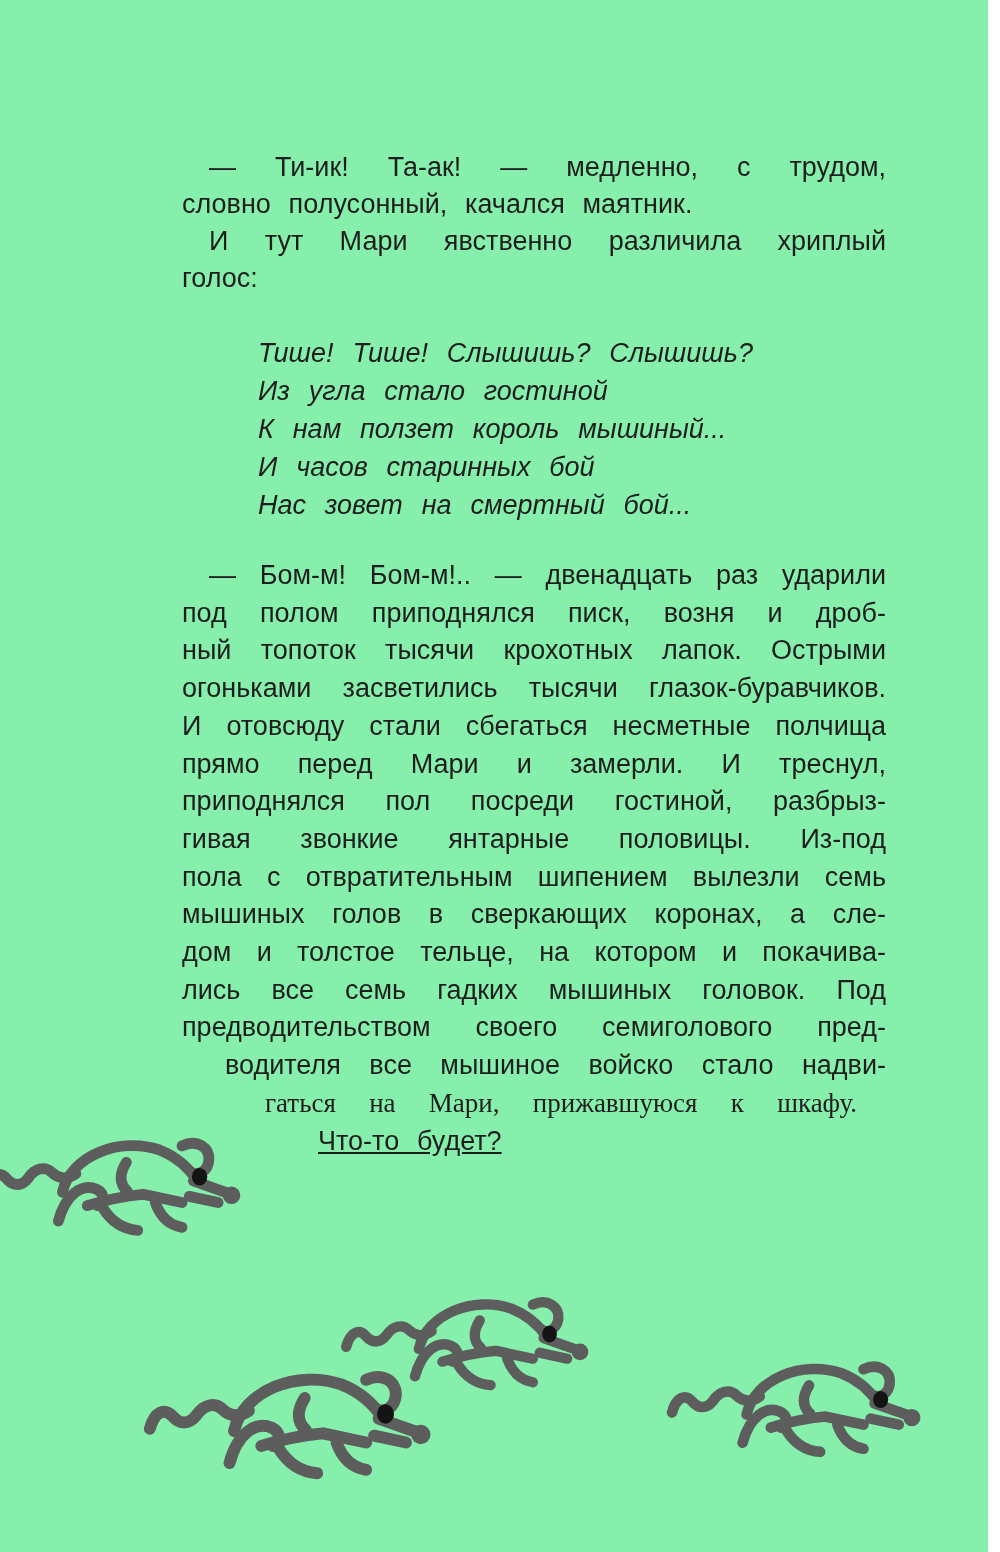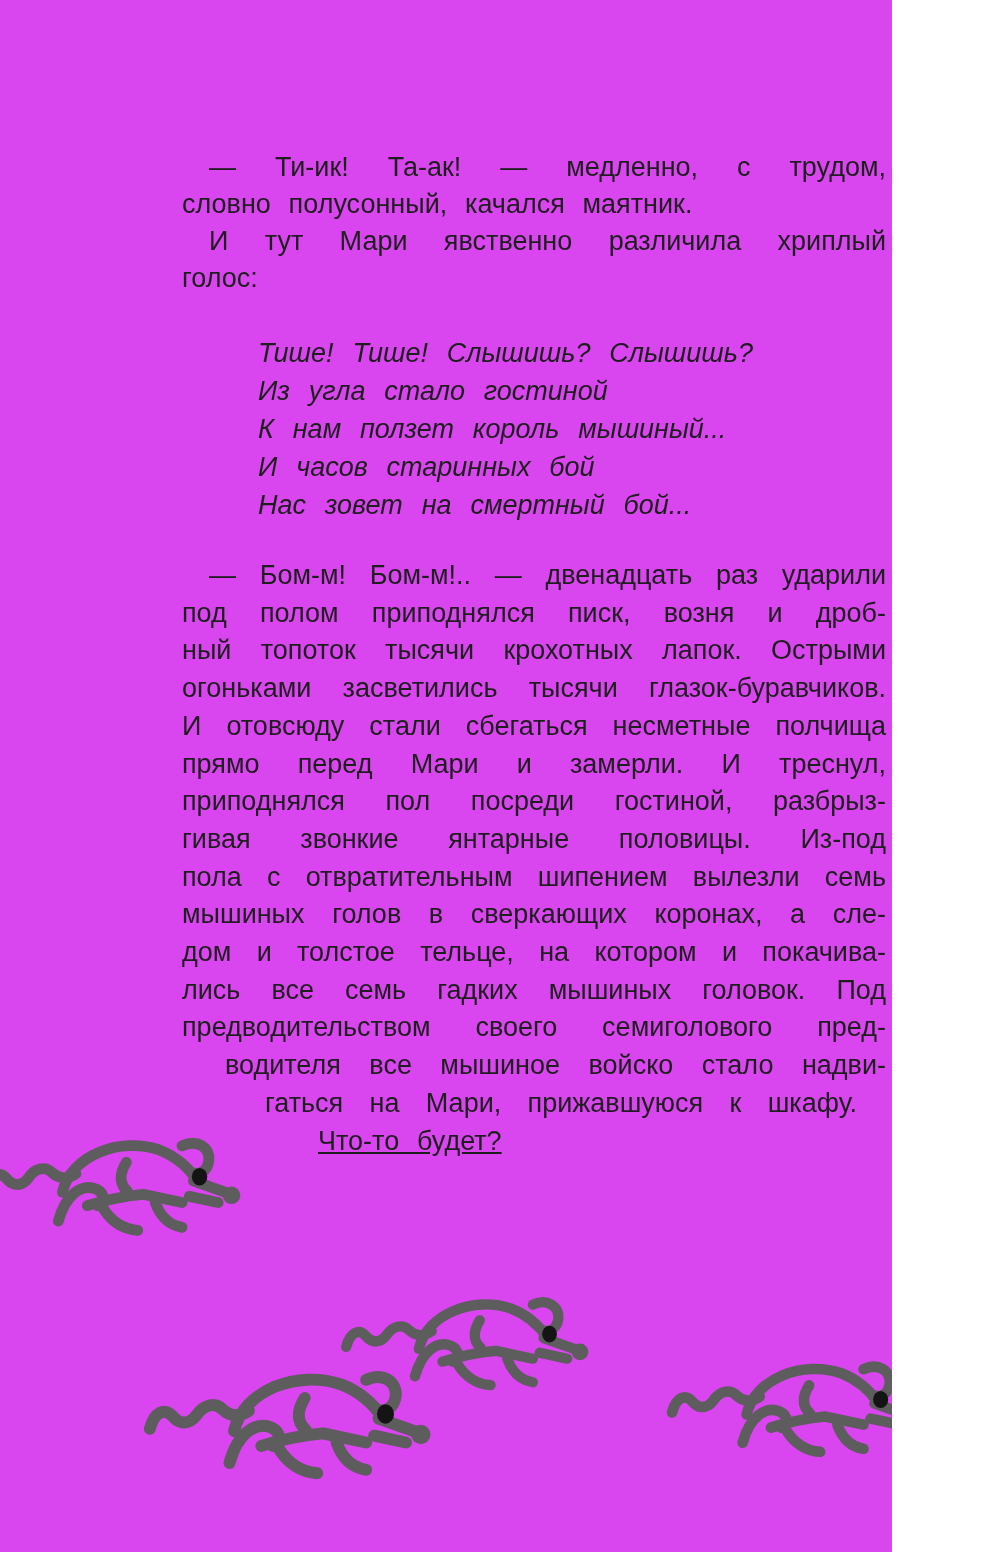--- a/index.html
+++ b/index.html
@@ -1,19 +1,19 @@
 <!DOCTYPE html>
 <html lang="ru"><head>
 <meta charset="utf-8">
 <style>
   html,body{margin:0;padding:0;background:#ffffff;}
   .page{
     position:relative;
-    width:892px;height:1552px;
-    background:#d946ef;
+    width:988px;height:1552px;
+    background:#86efac;
     overflow:hidden;
     font-family:"Liberation Sans","DejaVu Sans",sans-serif;
     color:#1e1e1e;
   }
   .text-column{
     position:absolute;
     left:182px;top:149px;
     width:704px;
     font-size:27px;
     line-height:37px;
@@ -36,21 +36,21 @@
   }
   .poem .line{
     text-align:left;
     text-align-last:left;
     word-spacing:0.42em;
     font-style:italic;
   }
   .para.main{line-height:37.7px;}
   
   .line.wrap1{padding-left:43px;}
-  .line.wrap2{padding-left:83px;width:592px;}
+  .line.wrap2{padding-left:83px;width:592px;font-family:Liberation Serif, serif;}
   .line.wrap3{padding-left:136px;text-align:right;text-align-last:left;word-spacing:0.38em;text-decoration:underline;}
   .mouse{position:absolute;pointer-events:none;}
   .mouse.m-left  {left:-20px; top:1126px; width:268px; height:116px;}
   .mouse.m-mid   {left:340px; top:1286px; width:256px; height:110px;}
   .mouse.m-bleft {left:143px; top:1358px; width:296px; height:128px;}
   .mouse.m-right {left:666px; top:1350px; width:262px; height:113px;}
 </style>
 </head>
 <body>
 

